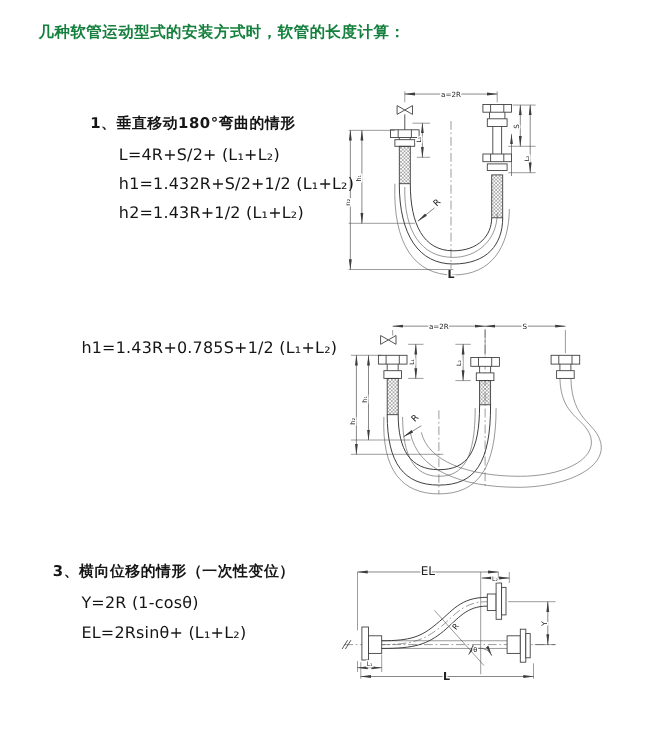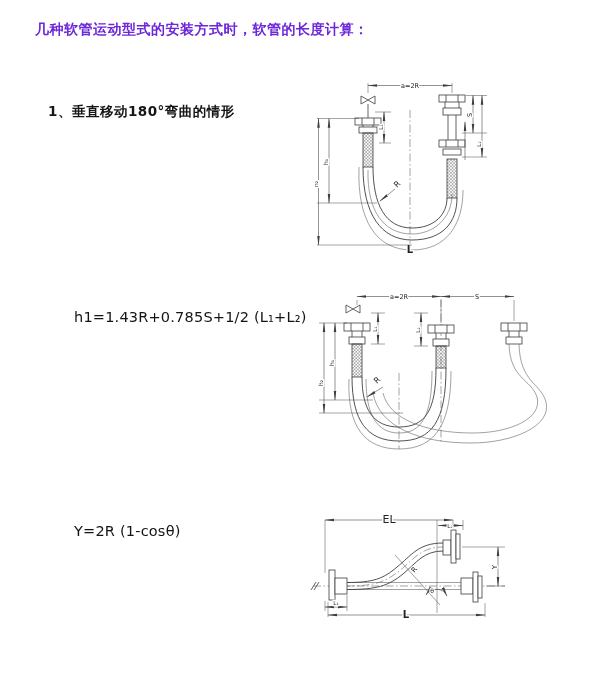--- a/index.html
+++ b/index.html
@@ -2,27 +2,27 @@
 <html><head>
 <meta charset="utf-8">
 <style>
   html,body{margin:0;padding:0;background:#fff;}
   body{
     width:600px;height:675px;position:relative;overflow:hidden;
     font-family:"DejaVu Sans","Liberation Sans",sans-serif;color:#1c1c1c;
   }
   .page-title{
     position:absolute;left:35px;top:21px;font-size:14px;font-weight:700;
-    letter-spacing:.5px;color:#6d28d9;
+    letter-spacing:.5px;color:#15803d;
   }
   .section{position:absolute;left:48px;}
   .sec-heading{font-size:13.5px;font-weight:700;color:#161616;letter-spacing:.5px;}
   .formulas{margin:7px 0 0 26px;}
   .formula{font-size:14.5px;line-height:26.5px;color:#141414;letter-spacing:.2px;white-space:pre;}
-  #s1{top:103px;}
+  #s1{top:103px;margin-left:34px;}
   #s2{top:297px;}
   #s3{top:511px;}
   .diag{position:absolute;}
   #d1{left:315px;top:72px;}
   #d2{left:313px;top:283px;}
   #d3{left:300px;top:503px;}
   svg{font-family:"DejaVu Sans","Liberation Sans",sans-serif;}
   svg text{fill:#222;}
   .ln{stroke:#3d3d3d;stroke-width:.8;fill:none;}
   .thin{stroke:#555;stroke-width:.55;fill:none;}
@@ -48,31 +48,38 @@
     <marker id="as" markerWidth="10" markerHeight="6" refX="0.7" refY="3" orient="auto" markerUnits="userSpaceOnUse">
       <path d="M10,1.7 L0,3 L10,4.3 z" fill="#3d3d3d"></path>
     </marker>
   </defs>
 </svg>
 
 <div class="page-title">几种软管运动型式的安装方式时，软管的长度计算：</div>
 
 <div class="section" id="s1">
   <div class="sec-heading">1、垂直移动180°弯曲的情形</div>
+  <div class="formulas">
+    <div class="formula">L=4R+S/2+ (L₁+L₂)</div>
+    <div class="formula">h1=1.432R+S/2+1/2 (L₁+L₂)</div>
+    <div class="formula">h2=1.43R+1/2 (L₁+L₂)</div>
+  </div>
 </div>
 
 <div class="section" id="s2">
   <div class="formulas">
     <div class="formula">h1=1.43R+0.785S+1/2 (L₁+L₂)</div>
   </div>
 </div>
 
 <div class="section" id="s3">
+  <div class="sec-heading">3、横向位移的情形（一次性变位）</div>
   <div class="formulas">
     <div class="formula">Y=2R (1-cosθ)</div>
+    <div class="formula">EL=2Rsinθ+ (L₁+L₂)</div>
   </div>
 </div>
 
 <svg class="diag" id="d1" width="285" height="185" viewBox="0 0 285 185">
 
   <line class="cl" x1="95" y1="38" x2="95" y2="180"></line>
 
   <line class="ext" x1="53" y1="11" x2="53" y2="21"></line>
   <line class="ext" x1="137" y1="11" x2="137" y2="21"></line>
   <line class="dim" x1="53" y1="13.5" x2="137" y2="13.5" marker-start="url(#as)" marker-end="url(#ae)"></line>

